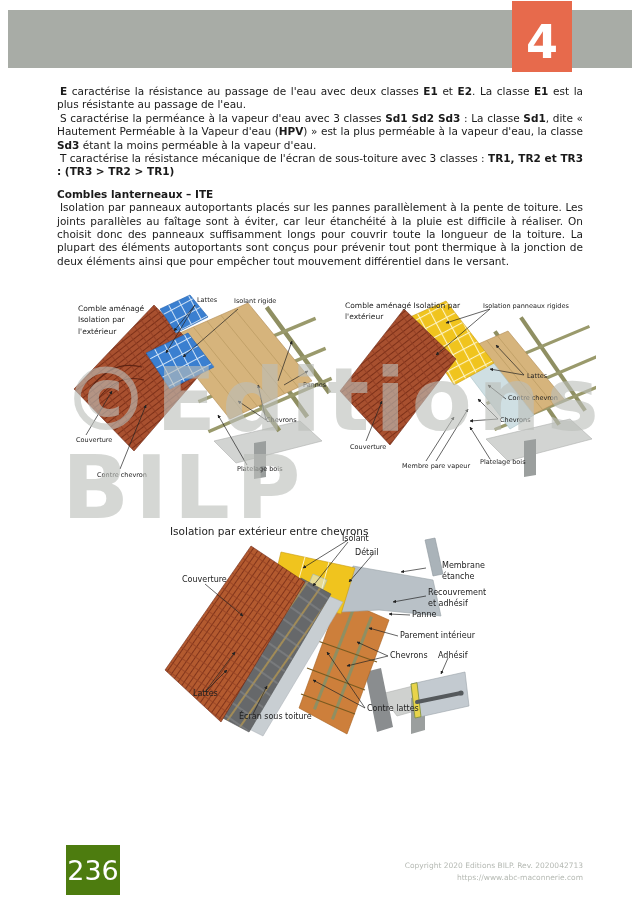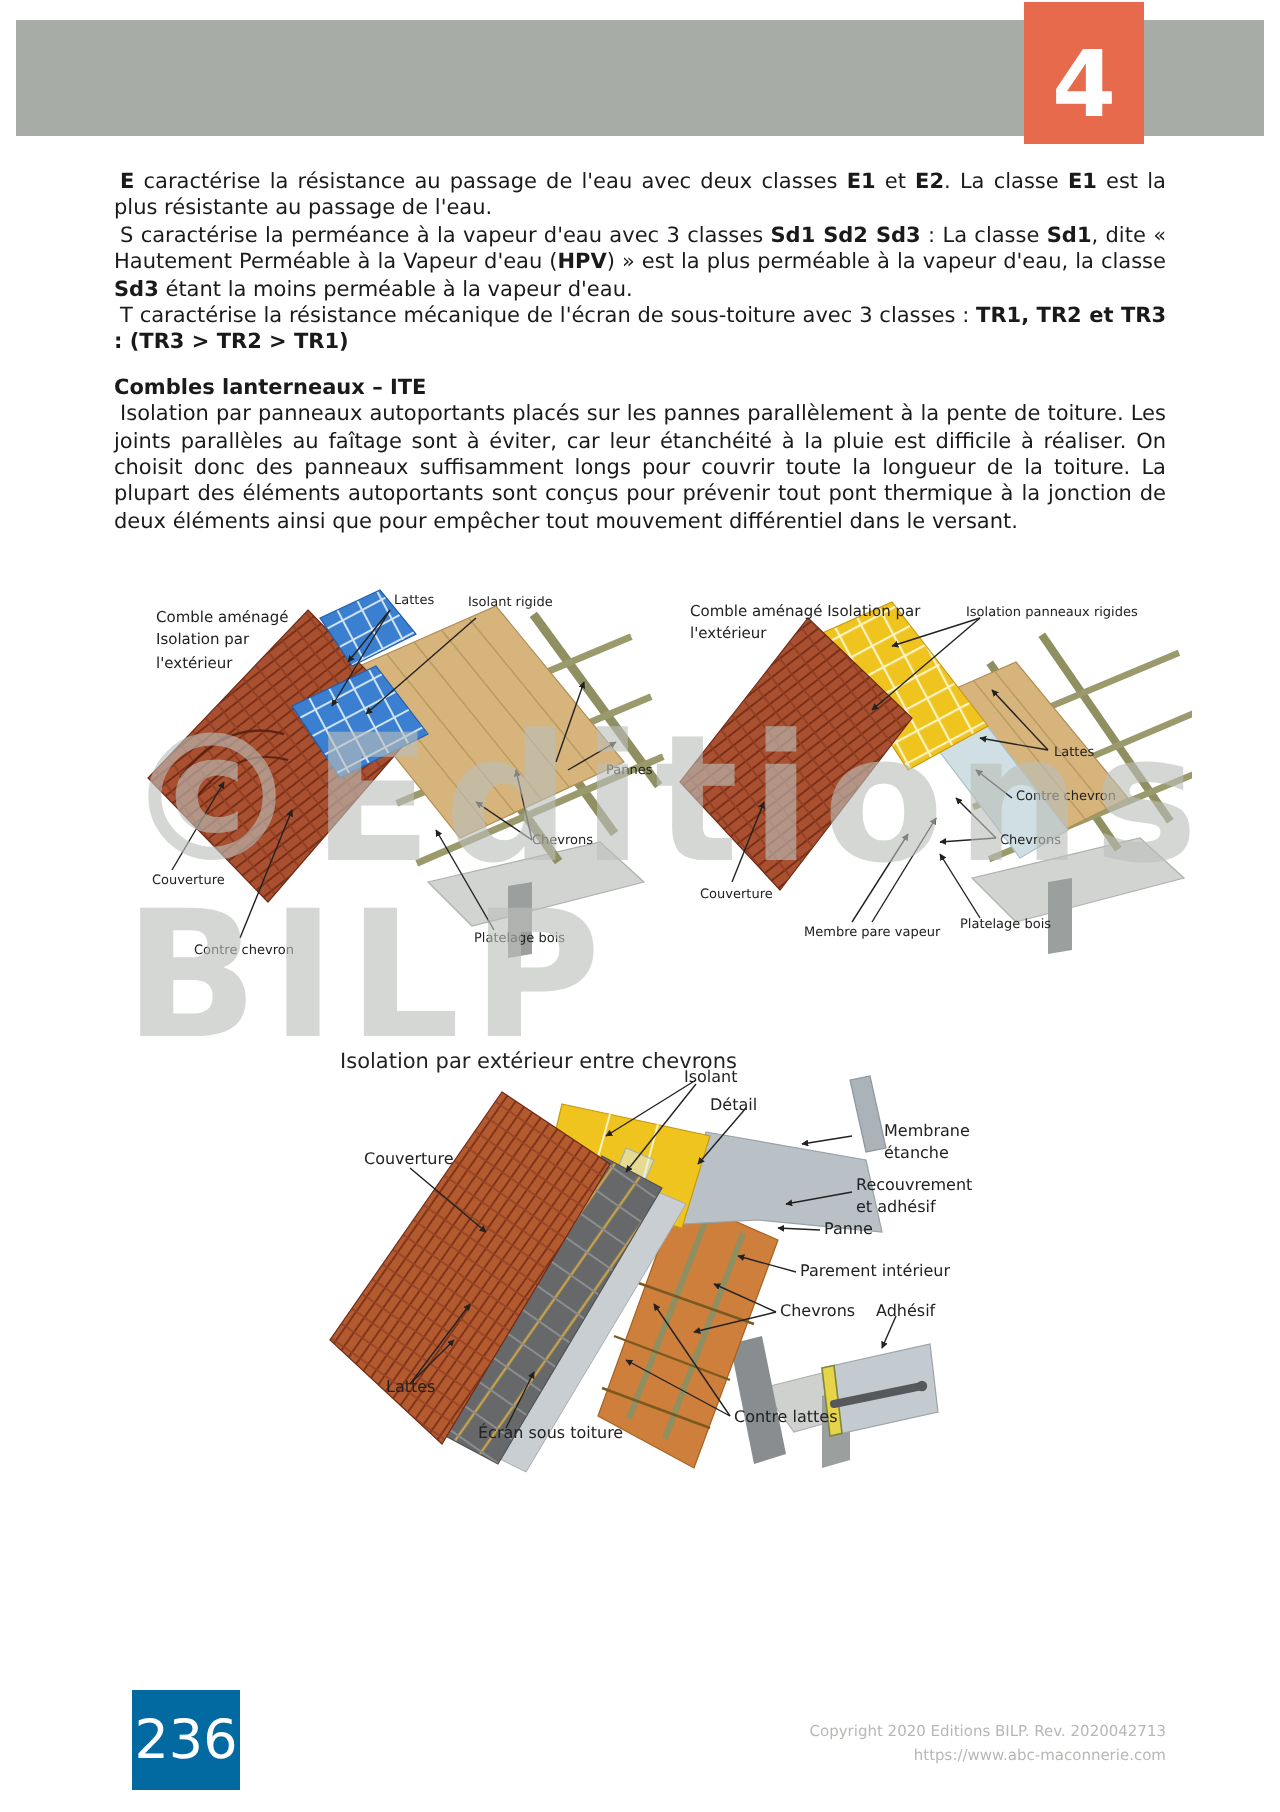--- a/index.html
+++ b/index.html
@@ -23,21 +23,21 @@
   .lbl{position:absolute;font-size:6.5px;line-height:1.35;color:#222;white-space:pre-line;z-index:3;}
   .cap{font-size:7.5px;line-height:1.5;}
   .lbl3{font-size:8px;}
   .fig3-title{position:absolute;font-size:10.5px;color:#222;z-index:3;}
   
   .wm{position:absolute;left:62px;font-weight:bold;color:rgba(188,191,186,0.62);z-index:6;pointer-events:none;
       font-size:88px;letter-spacing:6px;line-height:1;}
   .wm1{top:356px;}
   .wm2{top:444px;}
   
-  .pagenum-box{position:absolute;left:66px;top:845px;width:54px;height:50px;background:#0369a1;
+  .pagenum-box{position:absolute;left:66px;top:845px;width:54px;height:50px;background:#4d7c0f;
                display:flex;align-items:center;justify-content:center;}
   .pagenum{font-size:27px;color:#ffffff;}
   .copyright{position:absolute;right:57px;top:860px;text-align:right;font-size:7.5px;line-height:1.55;color:#b5b9b3;}
 </style>
 </head>
 <body>
 
 <div class="page">
 
   <div class="hdr-bar"></div>

